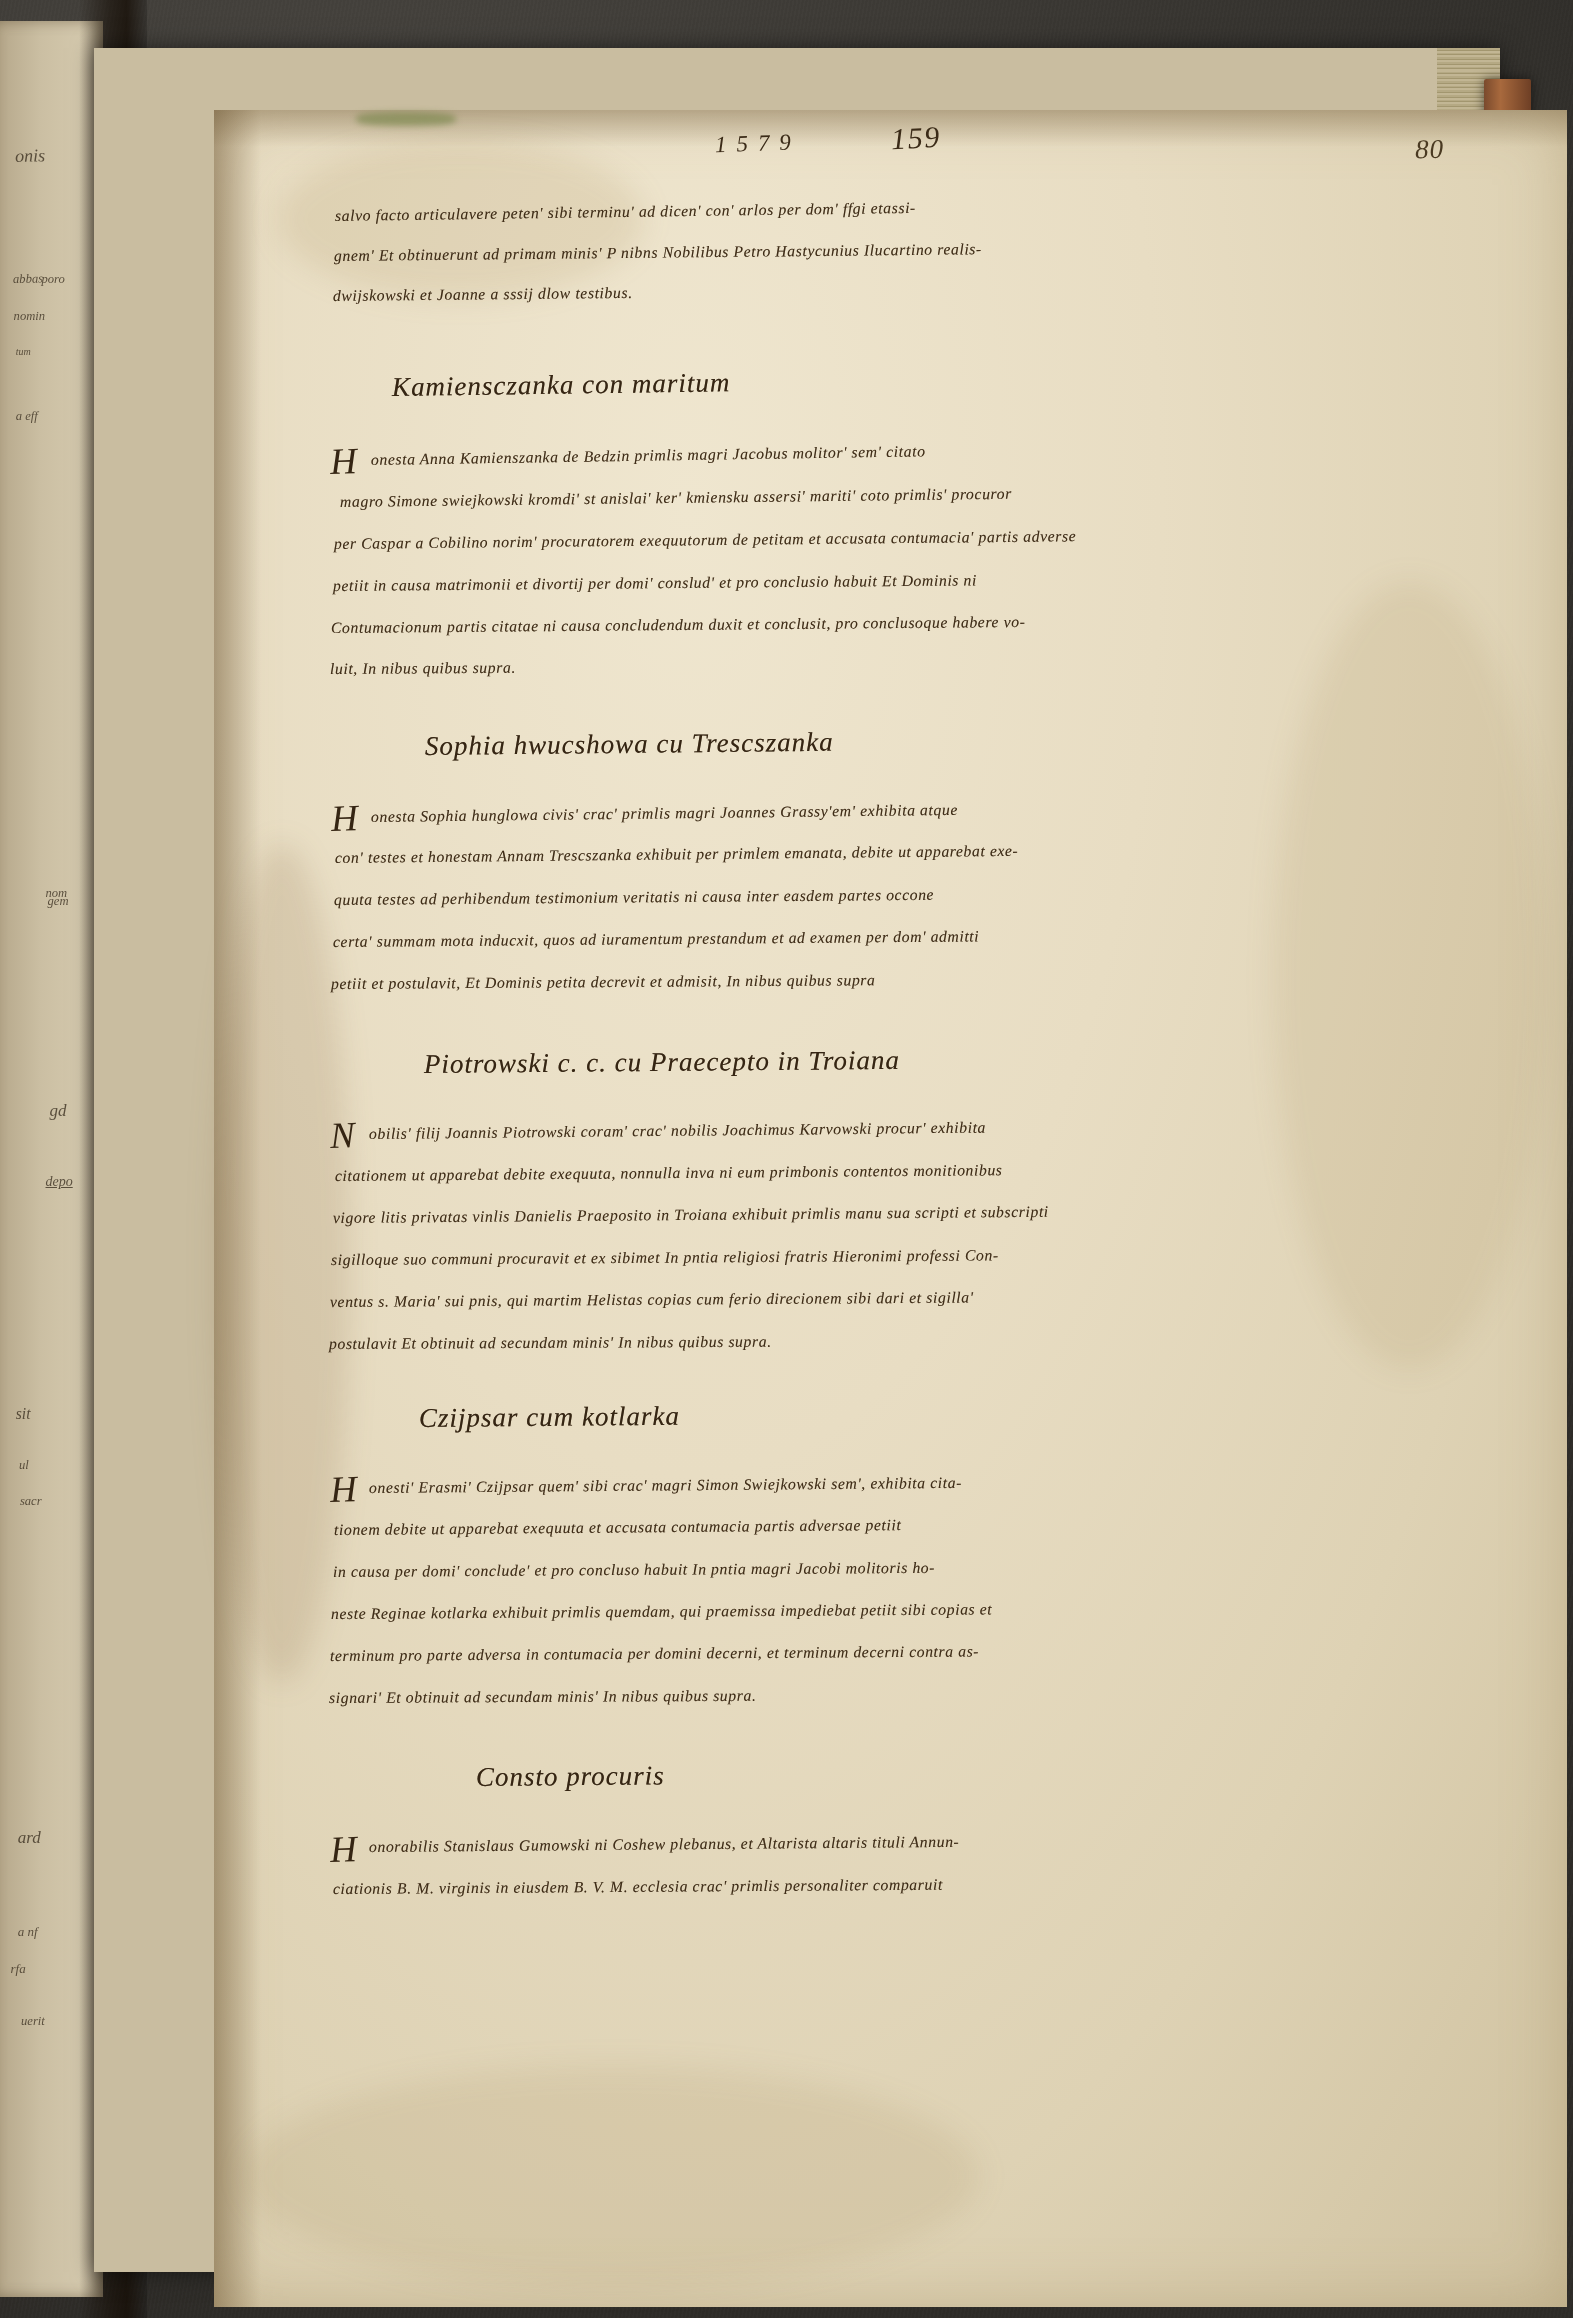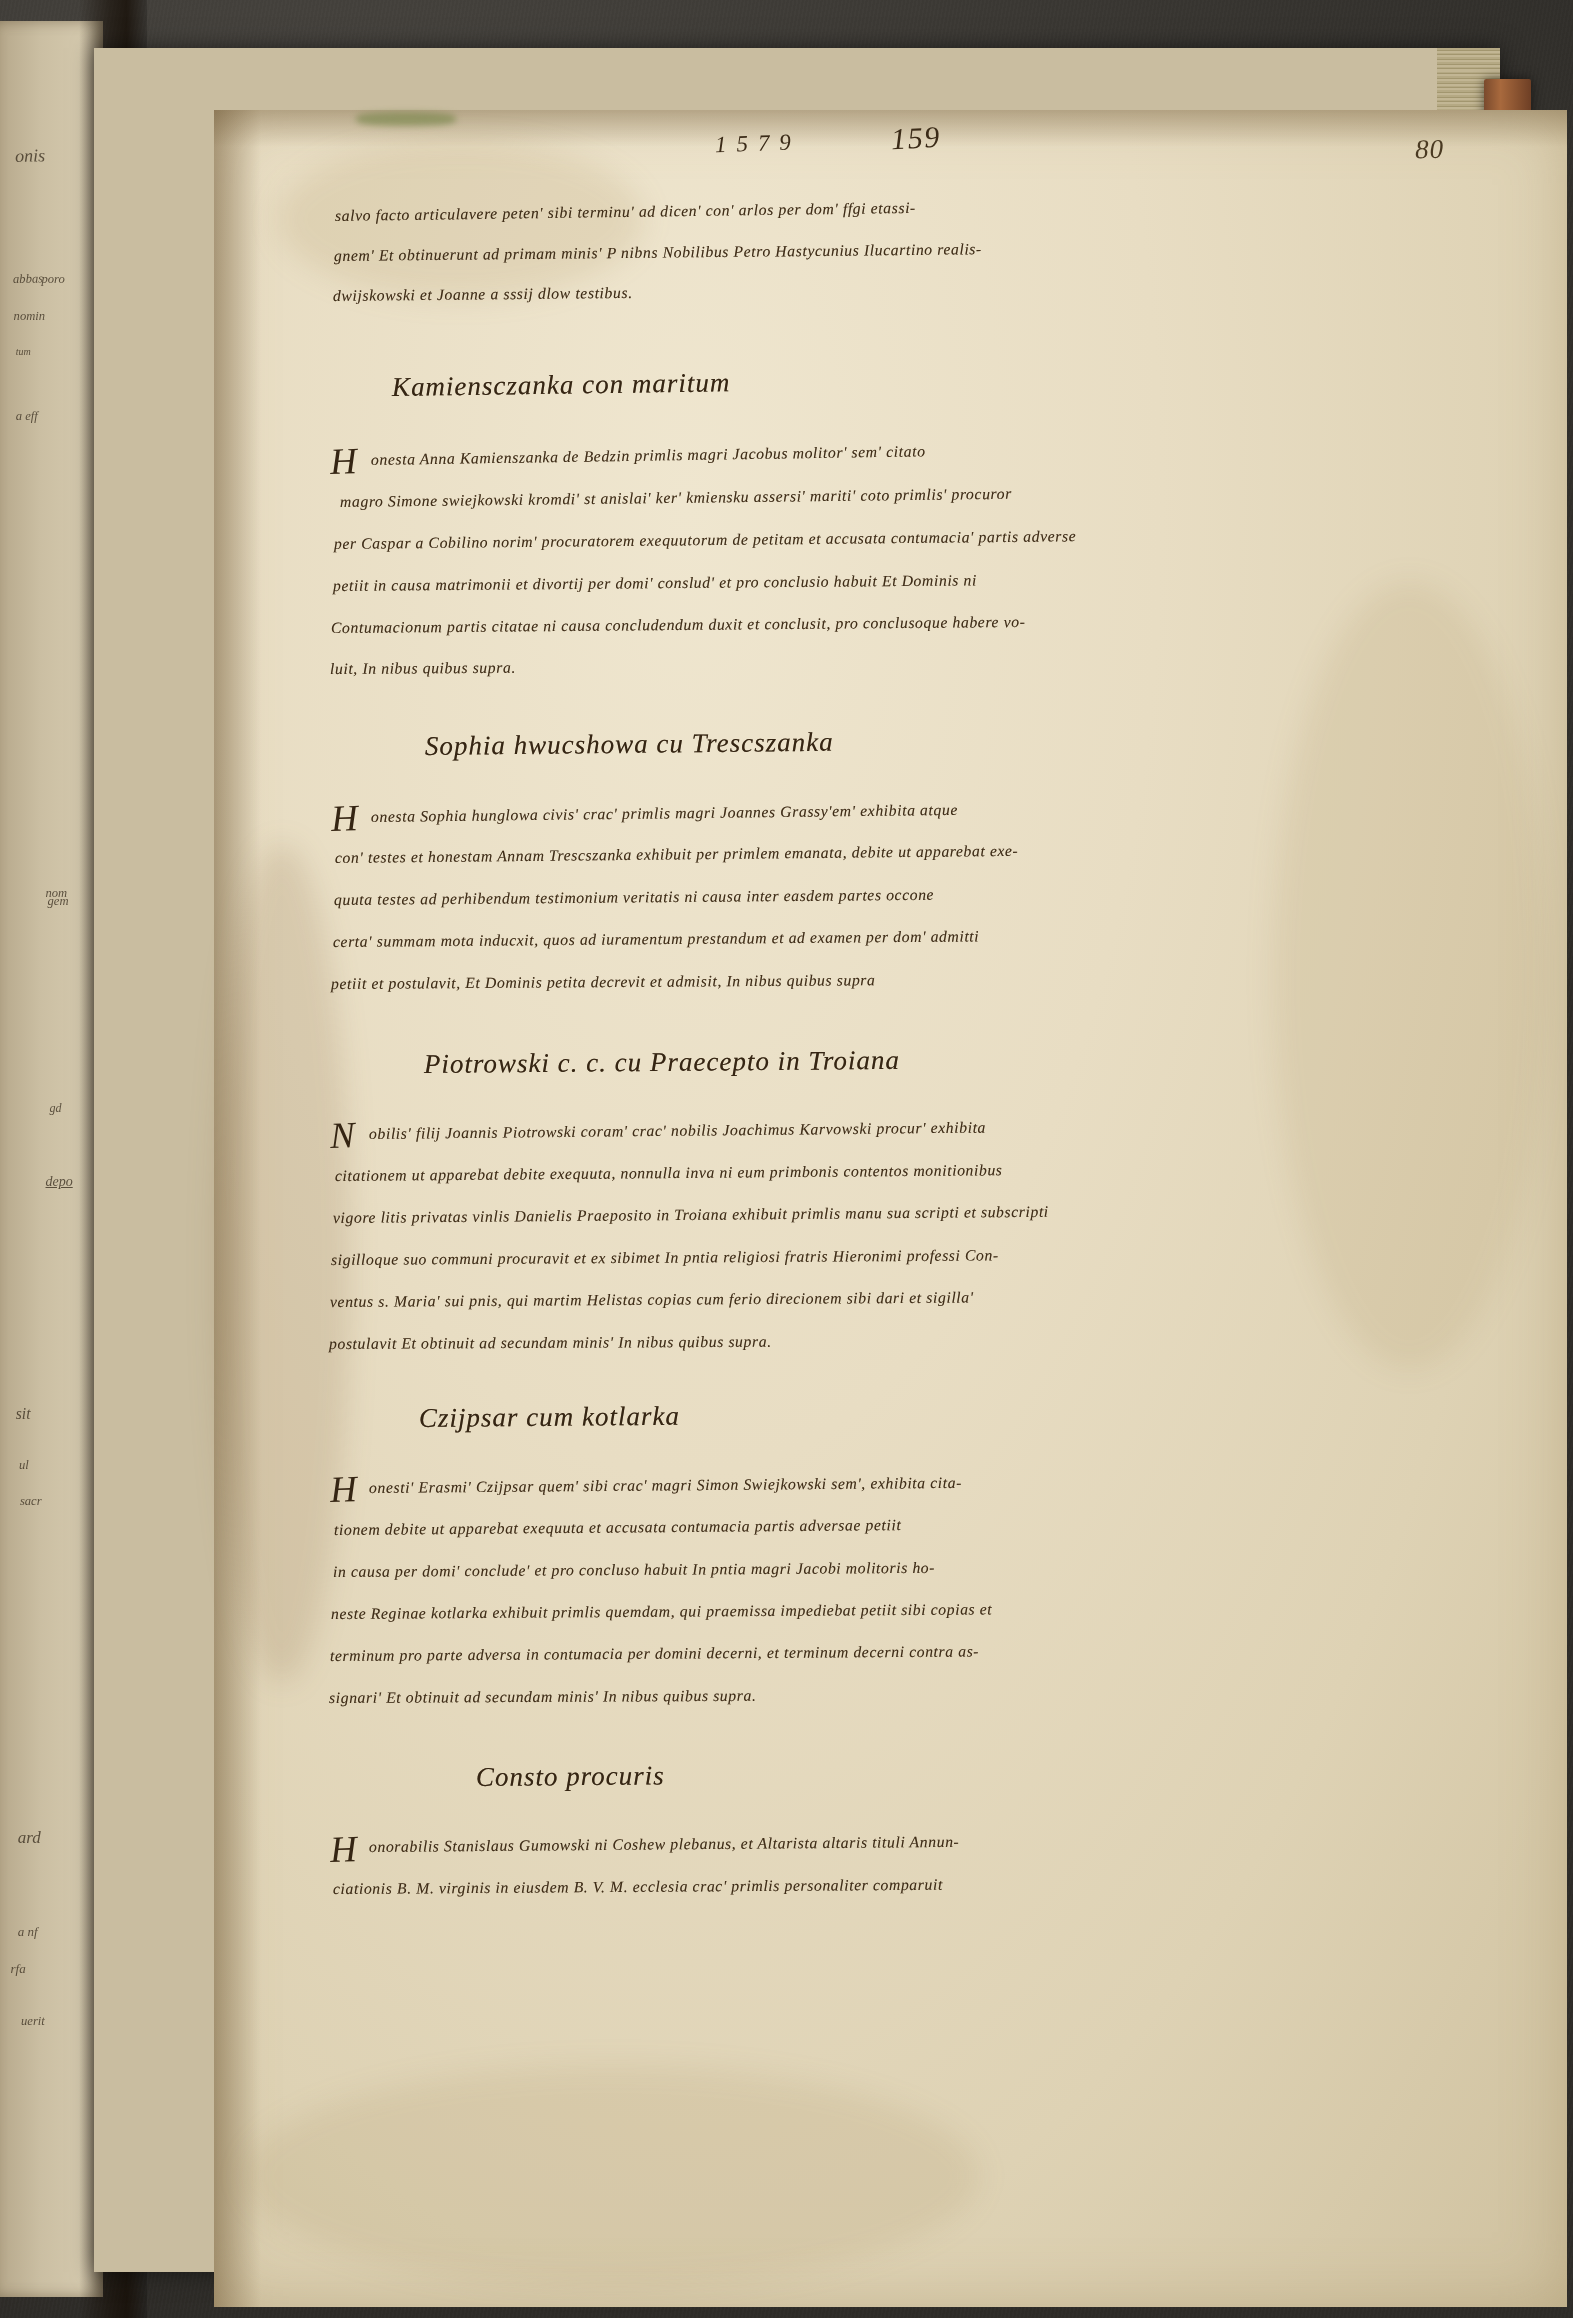--- a/index.html
+++ b/index.html
@@ -233,21 +233,21 @@
   <div class="left-leaf">
     <div class="left-leaf-inner">
       <div class="left-scribble" style="left:4.2px;  top:31px;   font-size:18px; transform:rotate(-1.5deg);">onis</div>
       <div class="left-scribble" style="left:2.1px;  top:157px;  font-size:12.6px; transform:rotate(-1deg);">abbas</div>
       <div class="left-scribble" style="left:3.1px;  top:194px;  font-size:12.6px;">nomin</div>
       <div class="left-scribble" style="left:5.2px; top:231px;  font-size:10px;">tum</div>
       <div class="left-scribble" style="left:31px; top:157px;  font-size:12.6px;">poro</div>
       <div class="left-scribble" style="left:5.2px; top:294px;  font-size:12.6px;">a eff</div>
       <div class="left-scribble" style="left:37px; top:734px; font-size:12.6px;margin-top:45px;">gem</div>
       <div class="left-scribble" style="left:35px; top:771px; font-size:12.6px;">nom</div>
-      <div class="left-scribble" style="left:39px; top:986px; font-size:12px;">gd</div>
+      <div class="left-scribble" style="left:39px; top:986px; font-size:17px;">gd</div>
       <div class="left-scribble" style="left:35px; top:1059px; font-size:14px;text-decoration:underline;">depo</div>
       <div class="left-scribble" style="left:5.2px; top:1290px; font-size:15.7px;">sit</div>
       <div class="left-scribble" style="left:8.4px; top:1343px; font-size:12.6px;">ul</div>
       <div class="left-scribble" style="left:9.4px; top:1379px; font-size:12.6px;">sacr</div>
       <div class="left-scribble" style="left:7.3px; top:1713px; font-size:17px;">ard</div>
       <div class="left-scribble" style="left:7.3px; top:1809px; font-size:13px;">a nf</div>
       <div class="left-scribble" style="left:0; top:1846px; font-size:13px;">rfa</div>
       <div class="left-scribble" style="left:10.5px; top:1899px; font-size:12.6px;">uerit</div>
     </div>
   </div>

